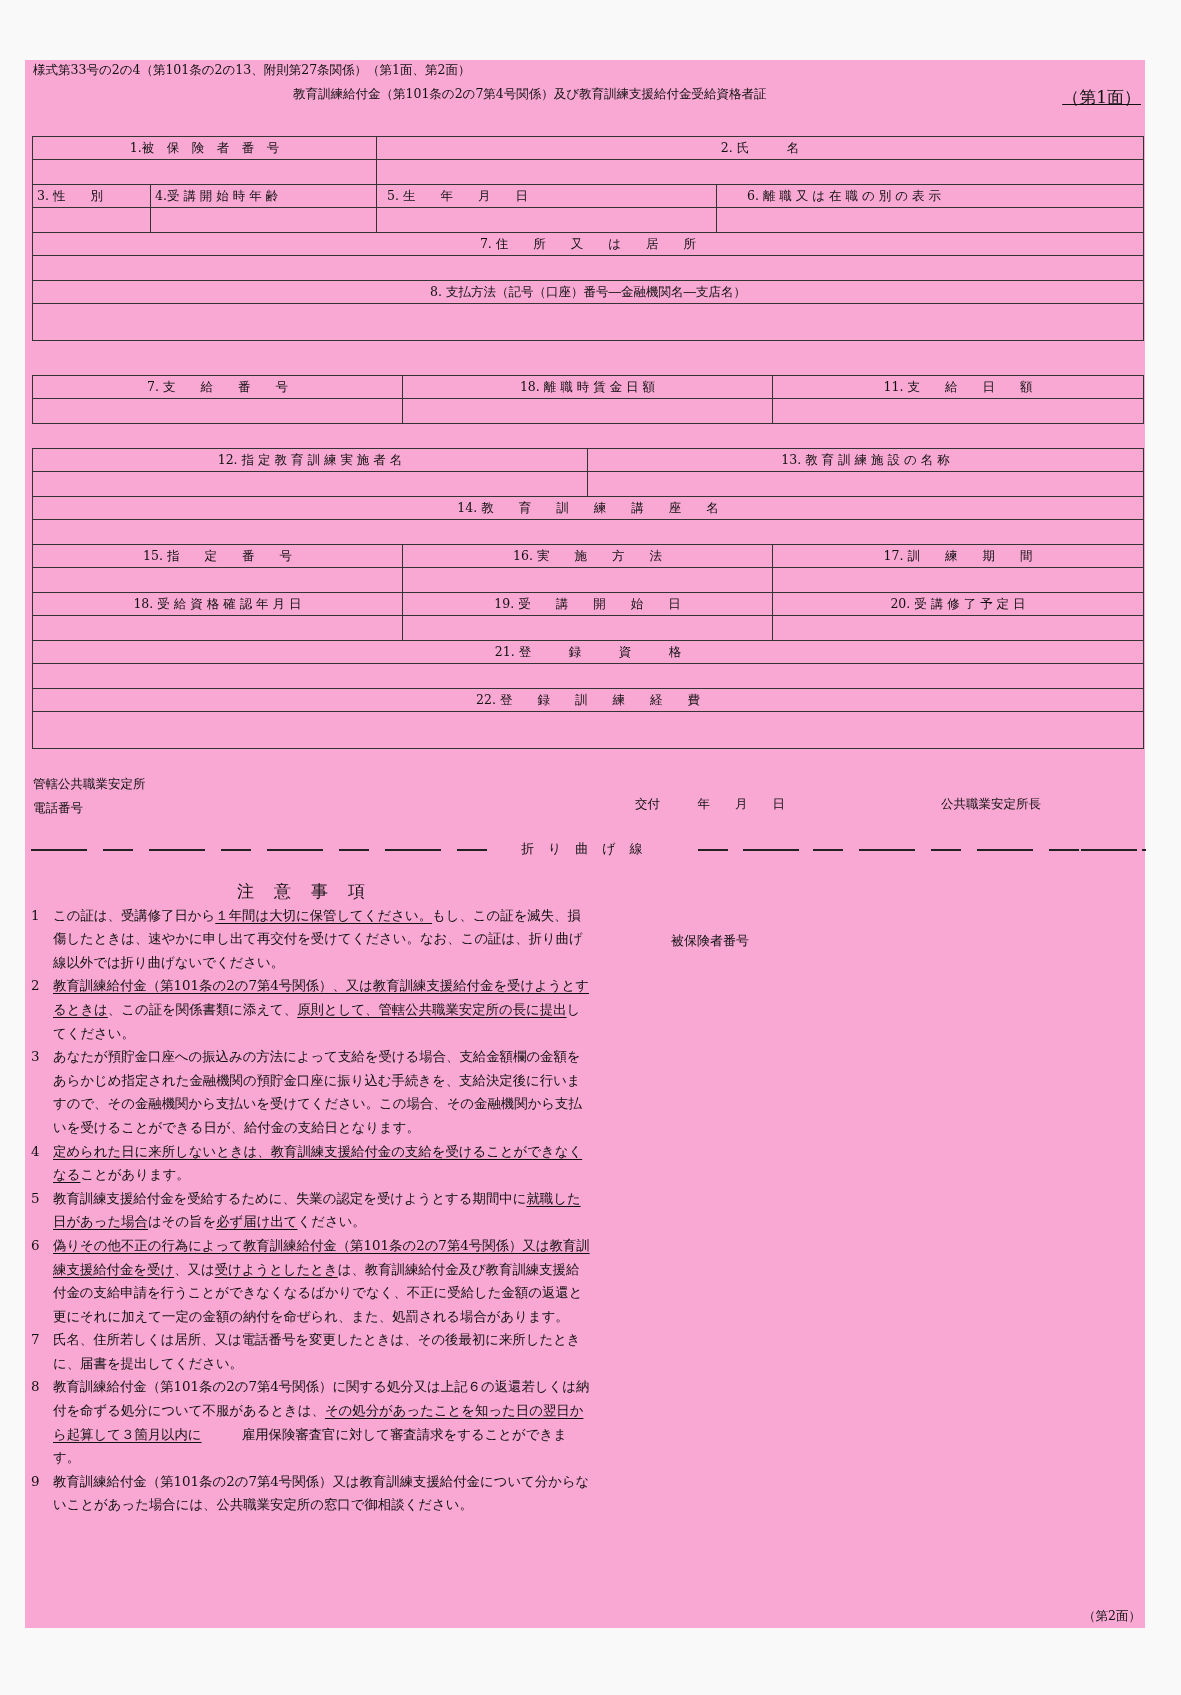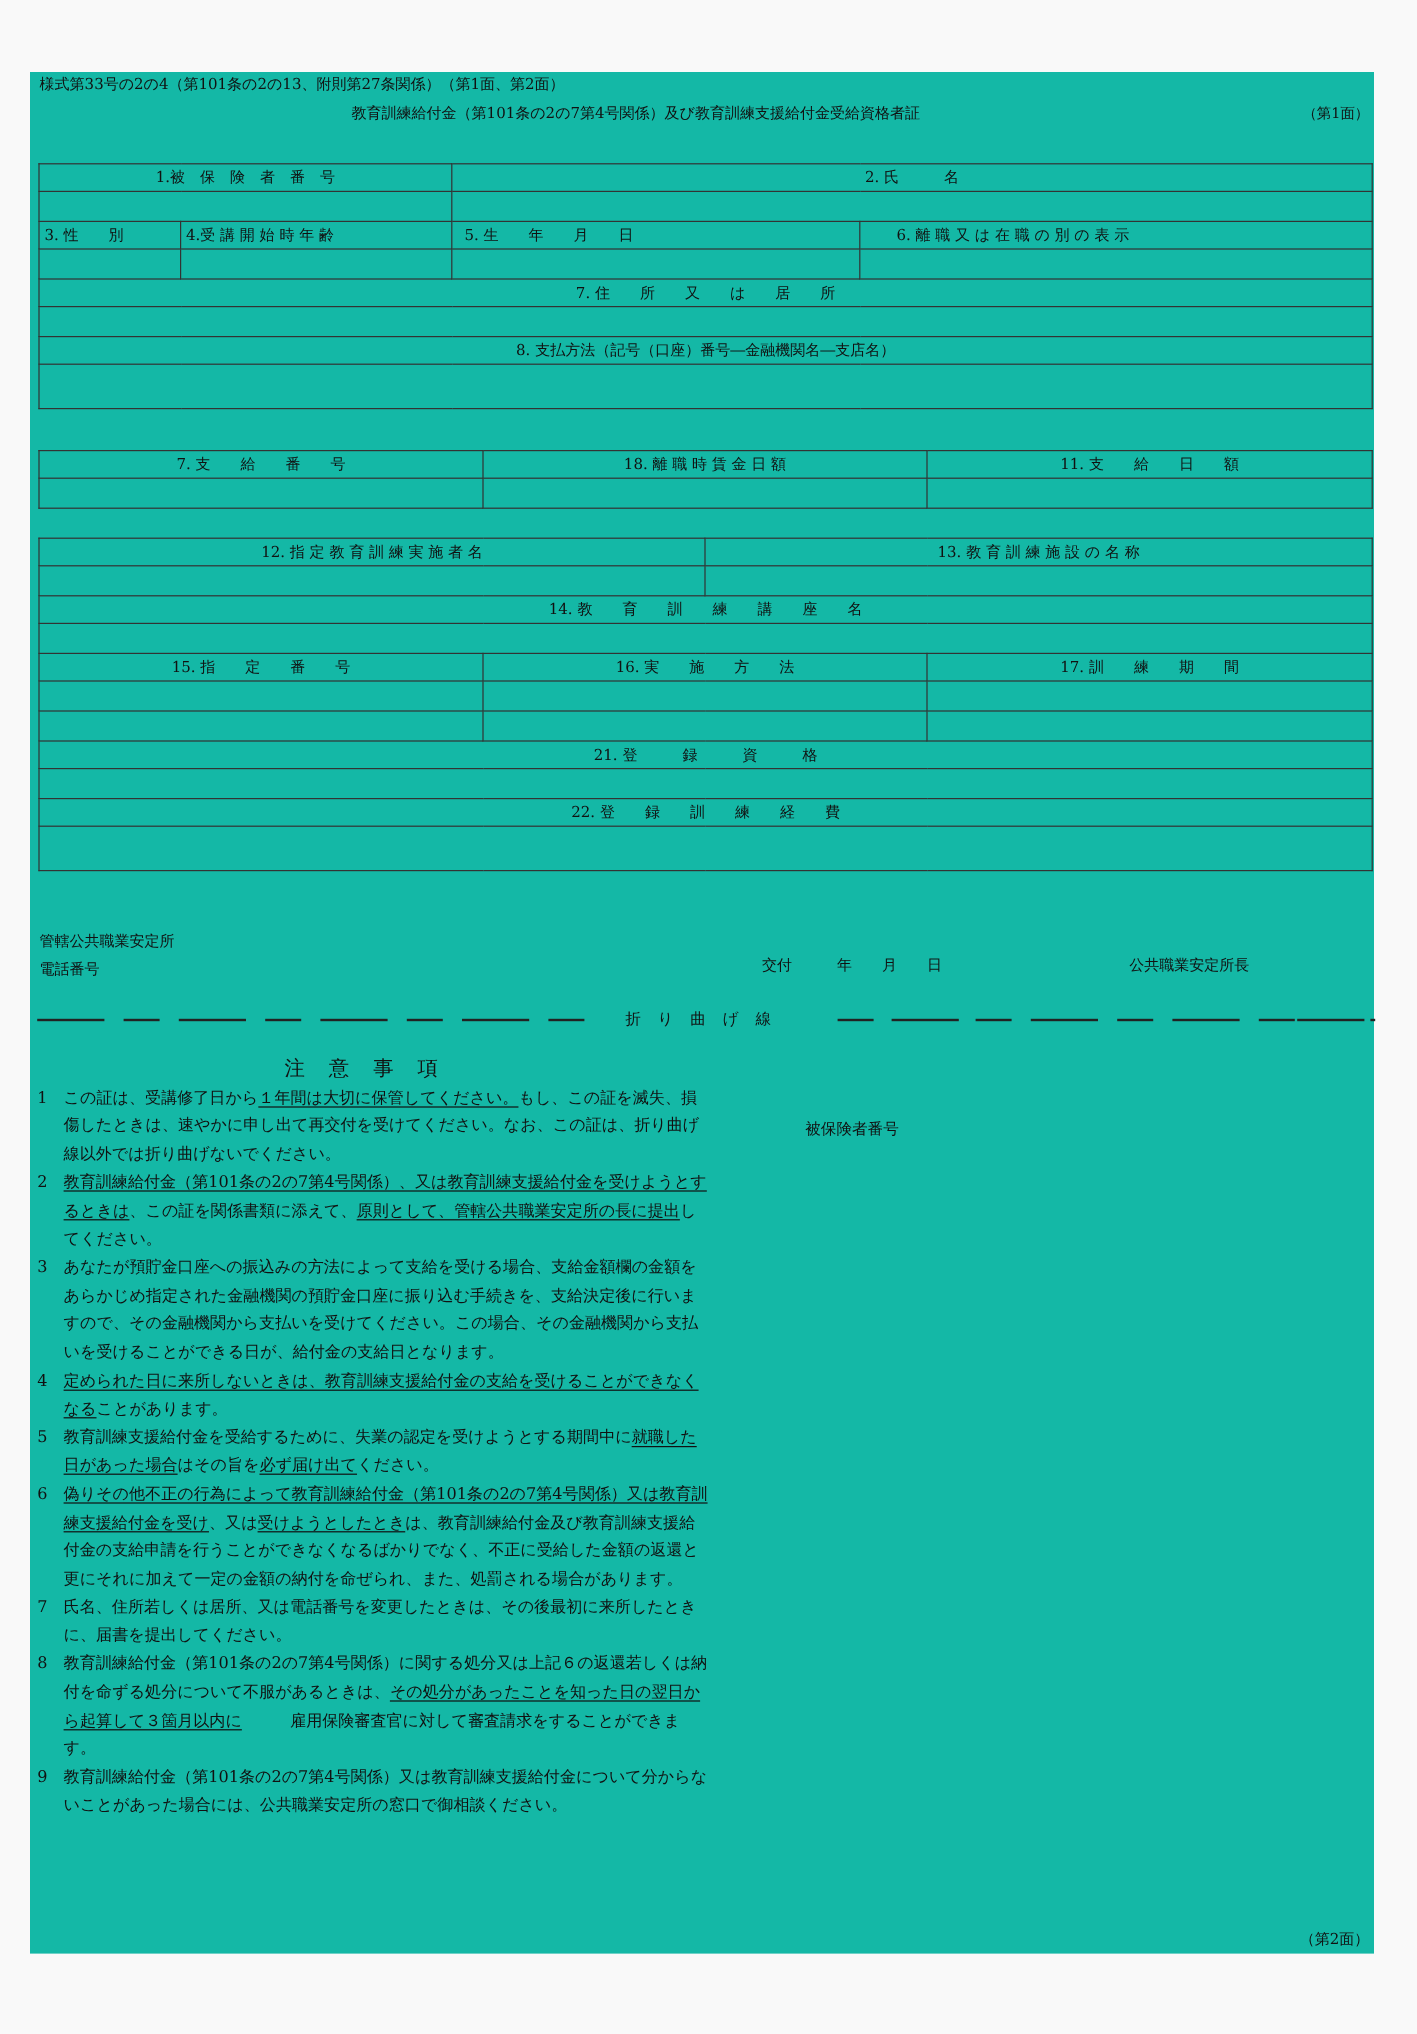--- a/index.html
+++ b/index.html
@@ -1,24 +1,24 @@
 <!DOCTYPE html>
 <html><head>
 <meta charset="utf-8">
 <style>
   html, body { margin:0; padding:0; }
   body {
     width:1181px; height:1695px; background:#f9f9f9; position:relative; overflow:hidden;
     font-family:"DejaVu Serif","Liberation Serif",serif; color:#111;
   }
-  .page { position:absolute; left:25px; top:60px; width:1120px; height:1568px; background:#14b8a6; }
+  .page { position:absolute; left:25px; top:60px; width:1120px; height:1568px; background:#f9a8d4; }
   .abs { position:absolute; white-space:nowrap; }
   .form-id { left:8px; top:2px; font-size:12.5px; }
   .title { left:268px; top:26px; font-size:12.5px; }
-  .side1 { right:4px; top:26px; font-size:12px; }
+  .side1 { right:4px; top:26px; font-size:17px;text-decoration:underline; }
 
   table.grid { position:absolute; border-collapse:collapse; table-layout:fixed; left:7px; width:1111px;margin-top:31px; }
   table.grid td { border:1px solid #333; padding:0; font-size:12.5px; height:24px; vertical-align:middle; }
   table.grid td.hd { height:22px; }
   table.grid td.tall { height:36px; }
   .lbl { display:flex; justify-content:space-between; padding:0 40px; letter-spacing:0; }
   .lbl.center { justify-content:center; }
 
   .office { left:8px; top:712px; font-size:12.5px; line-height:24px; }
   .issue { left:610px; top:736px; font-size:12.5px; word-spacing:0; }
@@ -166,20 +166,31 @@
             <div class="lbl center">16. 実　　施　　方　　法</div>
           </td>
       <td class="hd">
             <div class="lbl center">17. 訓　　練　　期　　間</div>
           </td>
     </tr>
     <tr>
       <td></td>
       <td colspan="2"></td>
       <td></td>
+    </tr>
+    <tr>
+      <td class="hd">
+            <div class="lbl center">18. 受 給 資 格 確 認 年 月 日</div>
+          </td>
+      <td colspan="2" class="hd">
+            <div class="lbl center">19. 受　　講　　開　　始　　日</div>
+          </td>
+      <td class="hd">
+            <div class="lbl center">20. 受 講 修 了 予 定 日</div>
+          </td>
     </tr>
     <tr>
       <td></td>
       <td colspan="2"></td>
       <td></td>
     </tr>
     <tr>
           <td colspan="4" class="hd">
             <div class="lbl center">21. 登　　　録　　　資　　　格</div>
           </td>

